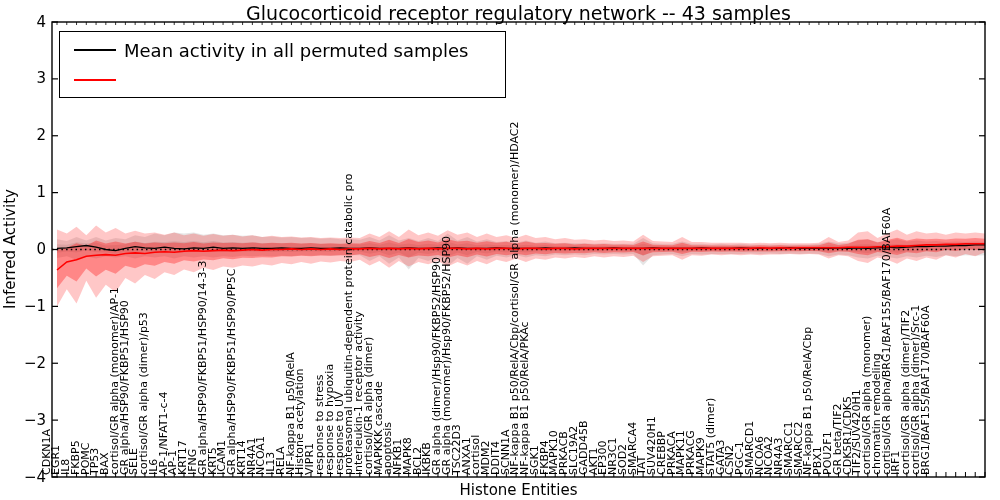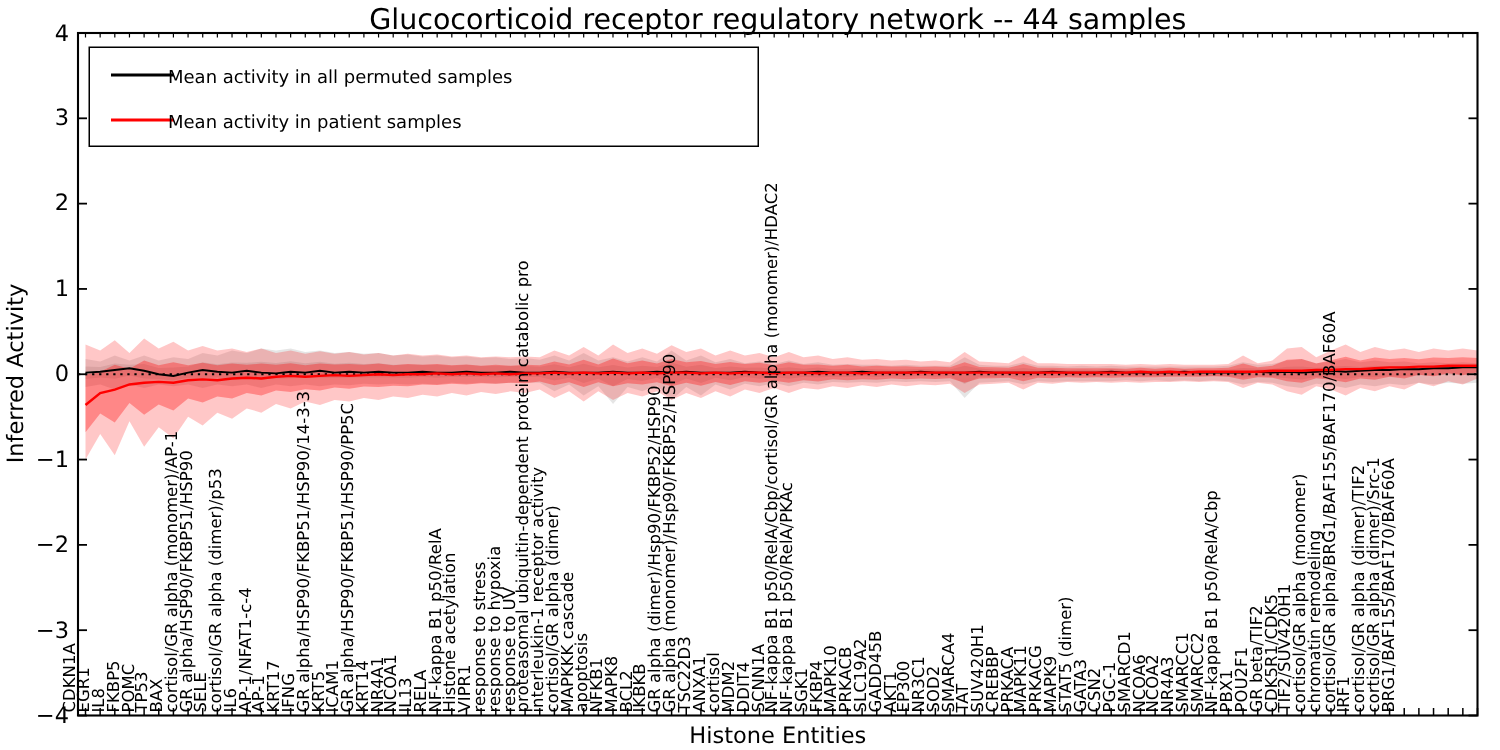--- a/index.html
+++ b/index.html
@@ -29,21 +29,21 @@
     transform:rotate(-90deg);transform-origin:0 100%;
   }
   #legend{
     position:absolute;left:59px;top:31px;width:447px;height:67px;
     background:#ffffff;border:1.5px solid #000;box-sizing:border-box;
   }
   .legend-row{position:absolute;left:0;width:100%;height:30px;}
   .legend-row.r0{top:3px;}
   .legend-row.r1{top:33px;}
   .legend-line{position:absolute;left:14px;top:14px;width:42px;height:2px;}
-  .legend-text{position:absolute;left:52px;top:4px;font-size:12px;line-height:24px;white-space:nowrap;}
+  .legend-text{position:absolute;left:64px;top:4px;font-size:18px;line-height:24px;white-space:nowrap;}
   #xtick-layer,#ytick-layer{position:absolute;left:0;top:0;width:100%;height:100%;pointer-events:none;}
 </style>
 </head>
 <body>
 
 <div id="figure">
   <svg id="plot-svg" viewBox="0 0 1000 500" xmlns="http://www.w3.org/2000/svg">
       <polygon points="57.0,239.3 66.8,241.0 76.5,237.0 86.3,240.4 96.1,237.0 105.8,240.4 115.6,238.1 125.4,239.3 135.1,235.3 144.9,237.0 154.7,233.6 164.5,235.3 174.2,232.4 184.0,233.6 193.8,232.4 203.5,234.7 213.3,233.6 223.1,235.3 232.8,234.7 242.6,235.8 252.4,235.3 262.1,237.0 271.9,236.4 281.7,237.6 291.4,237.0 301.2,238.1 311.0,237.6 320.7,238.7 330.5,238.1 340.3,239.3 350.1,238.7 359.8,239.8 369.6,237.0 379.4,240.4 389.1,235.3 398.9,240.4 408.7,238.1 418.4,241.0 428.2,238.1 438.0,241.0 447.7,233.6 457.5,240.4 467.3,237.0 477.0,241.5 486.8,239.3 496.6,242.1 506.3,241.0 516.1,242.7 525.9,240.4 535.7,242.7 545.4,241.5 555.2,243.2 565.0,242.7 574.7,243.2 584.5,243.2 594.3,243.8 604.0,243.2 613.8,243.8 623.6,243.8 633.3,243.8 643.1,238.1 652.9,243.2 662.6,243.8 672.4,243.8 682.2,241.5 691.9,243.8 701.7,243.8 711.5,244.4 721.3,243.8 731.0,244.4 740.8,243.8 750.6,244.4 760.3,244.4 770.1,244.4 779.9,244.4 789.6,244.4 799.4,244.4 809.2,244.4 818.9,243.8 828.7,241.5 838.5,243.2 848.2,242.7 858.0,240.4 867.8,239.3 877.5,242.1 887.3,241.0 897.1,239.3 906.9,241.5 916.6,240.4 926.4,241.5 936.2,241.0 945.9,242.1 955.7,241.5 965.5,242.1 975.2,241.5 985.0,242.1 985.0,255.2 975.2,255.8 965.5,255.2 955.7,256.3 945.9,255.2 936.2,256.9 926.4,255.8 916.6,257.5 906.9,256.3 897.1,258.6 887.3,256.9 877.5,255.8 867.8,258.6 858.0,257.5 848.2,255.2 838.5,254.6 828.7,256.3 818.9,254.1 809.2,253.5 799.4,254.1 789.6,253.5 779.9,254.1 770.1,253.5 760.3,254.1 750.6,253.5 740.8,254.1 731.0,254.1 721.3,254.1 711.5,254.1 701.7,254.6 691.9,254.1 682.2,256.3 672.4,254.1 662.6,254.6 652.9,255.2 643.1,265.4 633.3,254.1 623.6,254.6 613.8,254.1 604.0,254.6 594.3,254.1 584.5,255.2 574.7,254.6 565.0,255.2 555.2,254.6 545.4,256.3 535.7,255.2 525.9,257.5 516.1,255.2 506.3,257.5 496.6,255.8 486.8,259.7 477.0,256.3 467.3,263.7 457.5,258.0 447.7,266.6 438.0,256.9 428.2,260.9 418.4,258.0 408.7,269.4 398.9,257.5 389.1,263.7 379.4,256.3 369.6,260.9 359.8,255.2 350.1,255.2 340.3,255.2 330.5,255.8 320.7,255.2 311.0,255.8 301.2,255.2 291.4,256.3 281.7,255.8 271.9,256.3 262.1,255.8 252.4,256.3 242.6,255.8 232.8,256.9 223.1,256.3 213.3,257.5 203.5,256.3 193.8,257.5 184.0,256.3 174.2,258.6 164.5,256.3 154.7,257.5 144.9,256.3 135.1,258.6 125.4,256.3 115.6,257.5 105.8,256.3 96.1,258.6 86.3,256.3 76.5,259.7 66.8,256.3 57.0,258.0" fill="rgba(0,0,0,0.10)"></polygon>
       <polygon points="57.0,244.3 66.8,244.7 76.5,242.3 86.3,243.2 96.1,242.6 105.8,245.4 115.6,245.0 125.4,244.3 135.1,241.5 144.9,242.9 154.7,241.7 164.5,241.9 174.2,241.2 184.0,242.0 193.8,240.9 203.5,242.2 213.3,241.1 223.1,242.5 232.8,241.9 242.6,242.7 252.4,242.2 262.1,243.2 271.9,243.0 281.7,243.2 291.4,243.2 301.2,243.8 311.0,243.2 320.7,244.0 330.5,243.8 340.3,244.0 350.1,244.0 359.8,244.5 369.6,242.9 379.4,244.8 389.1,242.5 398.9,244.8 408.7,243.4 418.4,245.0 428.2,243.8 438.0,244.7 447.7,241.7 457.5,244.5 467.3,243.2 477.0,245.3 486.8,244.3 496.6,245.2 506.3,245.0 516.1,245.8 525.9,244.8 535.7,245.8 545.4,245.0 555.2,246.1 565.0,245.8 574.7,245.7 584.5,246.1 594.3,246.3 604.0,246.1 613.8,246.0 623.6,246.3 633.3,246.3 643.1,243.8 652.9,245.7 662.6,246.3 672.4,246.3 682.2,245.3 691.9,246.3 701.7,246.0 711.5,246.6 721.3,246.3 731.0,246.6 740.8,246.0 750.6,246.6 760.3,246.6 770.1,246.6 779.9,246.6 789.6,246.3 799.4,246.6 809.2,246.6 818.9,246.3 828.7,245.3 838.5,245.7 848.2,245.8 858.0,244.5 867.8,244.3 877.5,245.2 887.3,244.4 897.1,244.0 906.9,244.7 916.6,243.8 926.4,244.4 936.2,243.8 945.9,244.3 955.7,243.7 965.5,244.0 975.2,243.4 985.0,243.7 985.0,249.6 975.2,249.8 965.5,249.9 955.7,250.4 945.9,250.2 936.2,251.0 926.4,250.8 916.6,251.5 906.9,251.3 897.1,252.7 887.3,251.6 877.5,251.4 867.8,253.0 858.0,252.1 848.2,251.4 838.5,250.9 828.7,251.9 818.9,250.9 809.2,250.7 799.4,250.9 789.6,250.4 779.9,250.9 770.1,250.7 760.3,250.9 750.6,250.7 740.8,250.6 731.0,250.9 721.3,250.9 711.5,250.9 701.7,250.9 691.9,250.9 682.2,251.9 672.4,250.9 662.6,251.2 652.9,251.1 643.1,256.0 633.3,250.9 623.6,251.2 613.8,250.6 604.0,251.2 594.3,250.9 584.5,251.4 574.7,250.9 565.0,251.4 555.2,251.2 545.4,251.6 535.7,251.4 525.9,252.5 516.1,251.4 506.3,252.5 496.6,251.4 486.8,253.5 477.0,251.9 467.3,255.3 457.5,252.4 447.7,256.6 438.0,251.9 428.2,254.0 418.4,252.7 408.7,257.5 398.9,252.5 389.1,255.3 379.4,251.9 369.6,253.7 359.8,251.4 350.1,251.4 340.3,251.1 330.5,251.7 320.7,251.4 311.0,251.4 301.2,251.4 291.4,251.9 281.7,251.4 271.9,251.9 262.1,251.7 252.4,251.6 242.6,251.7 232.8,251.9 223.1,251.9 213.3,251.8 203.5,251.9 193.8,252.1 184.0,252.3 174.2,253.0 164.5,251.3 154.7,252.5 144.9,251.6 135.1,252.0 125.4,251.9 115.6,253.7 105.8,252.6 96.1,252.3 86.3,250.4 76.5,252.5 66.8,251.6 57.0,252.7" fill="rgba(0,0,0,0.09)"></polygon>
       <polygon points="57.0,229.6 66.8,233.6 76.5,226.8 86.3,235.3 96.1,225.6 105.8,232.4 115.6,227.9 125.4,233.6 135.1,230.7 144.9,233.6 154.7,232.4 164.5,234.7 174.2,232.4 184.0,235.3 193.8,233.6 203.5,235.8 213.3,234.1 223.1,235.8 232.8,234.7 242.6,236.4 252.4,235.3 262.1,237.0 271.9,235.8 281.7,237.0 291.4,236.4 301.2,237.6 311.0,237.0 320.7,238.1 330.5,237.6 340.3,238.1 350.1,237.6 359.8,238.1 369.6,233.6 379.4,237.0 389.1,231.3 398.9,237.0 408.7,229.6 418.4,235.3 428.2,232.4 438.0,235.8 447.7,230.2 457.5,234.7 467.3,232.4 477.0,237.0 486.8,233.6 496.6,237.0 506.3,235.3 516.1,238.1 525.9,234.7 535.7,238.1 545.4,237.0 555.2,239.3 565.0,238.1 574.7,239.8 584.5,239.3 594.3,240.4 604.0,239.8 613.8,241.0 623.6,240.4 633.3,241.5 643.1,234.7 652.9,241.0 662.6,241.5 672.4,242.1 682.2,237.0 691.9,242.1 701.7,242.1 711.5,242.7 721.3,242.7 731.0,242.7 740.8,242.7 750.6,243.2 760.3,242.7 770.1,243.2 779.9,242.7 789.6,243.2 799.4,243.2 809.2,243.2 818.9,242.7 828.7,237.0 838.5,242.1 848.2,240.4 858.0,232.4 867.8,231.3 877.5,238.1 887.3,233.6 897.1,229.6 906.9,234.7 916.6,231.3 926.4,233.6 936.2,232.4 945.9,234.7 955.7,232.4 965.5,233.6 975.2,232.4 985.0,233.6 985.0,252.3 975.2,256.3 965.5,254.1 955.7,257.5 945.9,255.2 936.2,259.7 926.4,257.5 916.6,260.9 906.9,258.6 897.1,263.7 887.3,259.7 877.5,257.5 867.8,263.1 858.0,260.9 848.2,256.3 838.5,255.2 828.7,258.6 818.9,254.6 809.2,254.1 799.4,254.6 789.6,254.1 779.9,254.6 770.1,254.6 760.3,255.2 750.6,254.6 740.8,255.2 731.0,254.6 721.3,255.2 711.5,254.6 701.7,255.8 691.9,255.2 682.2,259.7 672.4,255.2 662.6,255.8 652.9,256.3 643.1,262.0 633.3,255.8 623.6,256.9 613.8,256.3 604.0,257.5 594.3,256.3 584.5,258.0 574.7,256.9 565.0,258.6 555.2,257.5 545.4,259.7 535.7,258.6 525.9,262.0 516.1,258.6 506.3,262.0 496.6,259.7 486.8,264.3 477.0,260.9 467.3,265.4 457.5,262.0 447.7,266.6 438.0,260.9 428.2,264.3 418.4,262.0 408.7,266.6 398.9,260.9 389.1,267.7 379.4,260.9 369.6,265.4 359.8,259.7 350.1,262.0 340.3,260.9 330.5,262.6 320.7,261.4 311.0,263.7 301.2,262.0 291.4,264.3 281.7,263.1 271.9,265.4 262.1,264.3 252.4,266.6 242.6,265.4 232.8,267.7 223.1,266.6 213.3,270.0 203.5,267.7 193.8,272.3 184.0,269.4 174.2,275.1 164.5,272.3 154.7,279.1 144.9,275.1 135.1,283.6 125.4,277.9 115.6,292.2 105.8,284.8 96.1,297.8 86.3,280.8 76.5,303.5 66.8,289.3 57.0,306.4" fill="rgba(255,0,0,0.22)"></polygon>
@@ -257,21 +257,21 @@
       <line x1="955.6947368421053" y1="472" x2="955.6947368421053" y2="477" stroke="#000" stroke-width="1"></line>
       <line x1="955.6947368421053" y1="22" x2="955.6947368421053" y2="25" stroke="#000" stroke-width="0.8"></line>
       <line x1="965.4631578947368" y1="472" x2="965.4631578947368" y2="477" stroke="#000" stroke-width="1"></line>
       <line x1="965.4631578947368" y1="22" x2="965.4631578947368" y2="25" stroke="#000" stroke-width="0.8"></line>
       <line x1="975.2315789473685" y1="472" x2="975.2315789473685" y2="477" stroke="#000" stroke-width="1"></line>
       <line x1="975.2315789473685" y1="22" x2="975.2315789473685" y2="25" stroke="#000" stroke-width="0.8"></line>
       <line x1="985" y1="472" x2="985" y2="477" stroke="#000" stroke-width="1"></line>
       <line x1="985" y1="22" x2="985" y2="25" stroke="#000" stroke-width="0.8"></line>
     </svg>
 
-  <div class="fig-title">Glucocorticoid receptor regulatory network -- 44 samples</div>
+  <div class="fig-title">Glucocorticoid receptor regulatory network -- 43 samples</div>
 
   <div class="y-axis-label">Inferred Activity</div>
   <div class="x-axis-label">Histone Entities</div>
 
   <div id="ytick-layer">
       <div class="ytick-label" style="left: 6px; top: 14.5px;">4</div>
       <div class="ytick-label" style="left: 6px; top: 71.375px;">3</div>
       <div class="ytick-label" style="left: 6px; top: 128.25px;">2</div>
       <div class="ytick-label" style="left: 6px; top: 185.125px;">1</div>
       <div class="ytick-label" style="left: 6px; top: 242px;">0</div>
@@ -374,16 +374,15 @@
       <span class="xtick-label" style="left: 930.658px; top: 464px;">BRG1/BAF155/BAF170/BAF60A</span>
     </div>
 
   <div id="legend">
     <div class="legend-row r0">
       <span class="legend-line" style="background: rgb(0, 0, 0);"></span>
       <span class="legend-text">Mean activity in all permuted samples</span>
     </div>
     <div class="legend-row r1">
       <span class="legend-line" style="background: rgb(255, 0, 0);"></span>
-      <span class="legend-text">Mean activity in patient samples</span>
     </div>
   </div>
 </div>
 
 </body></html>

